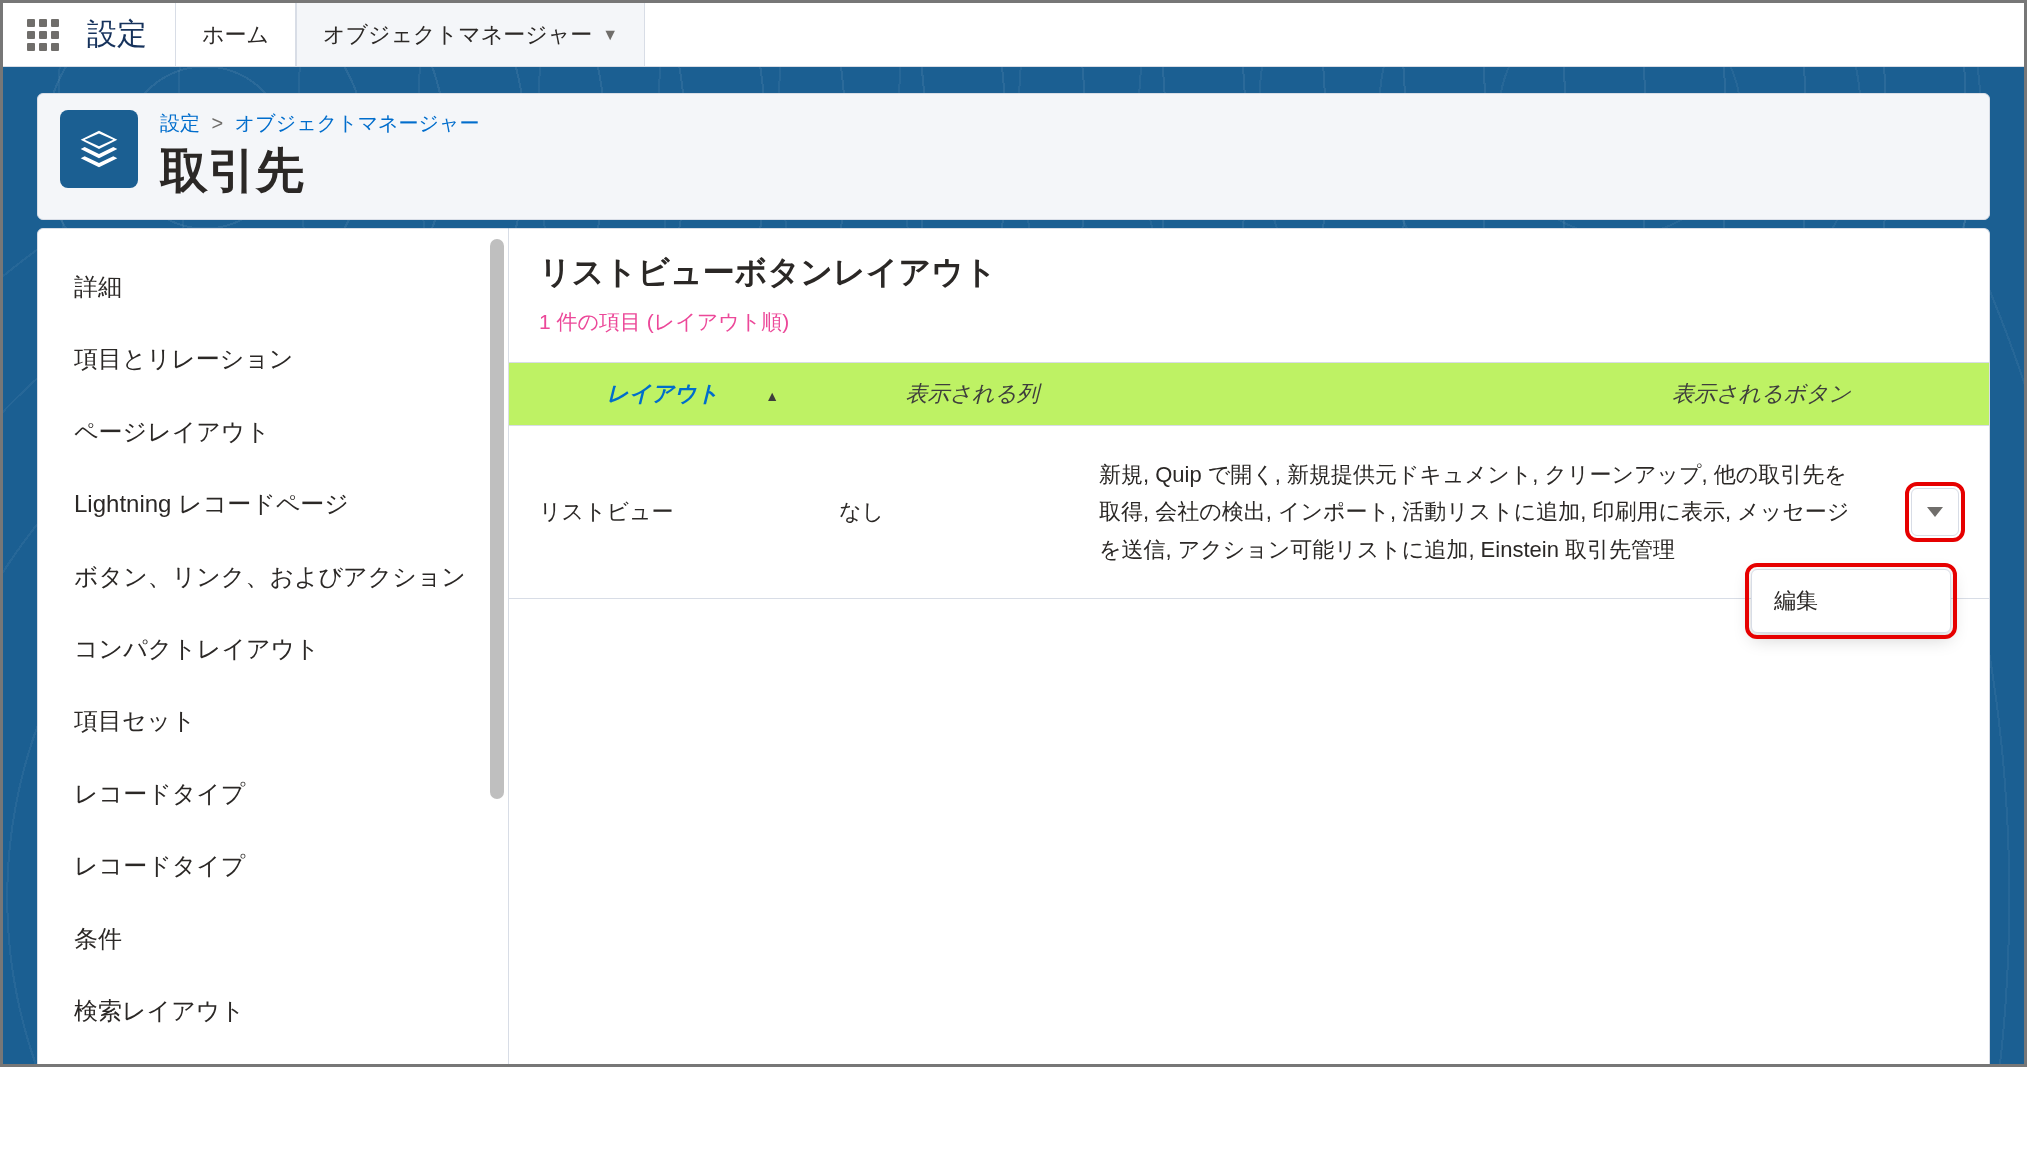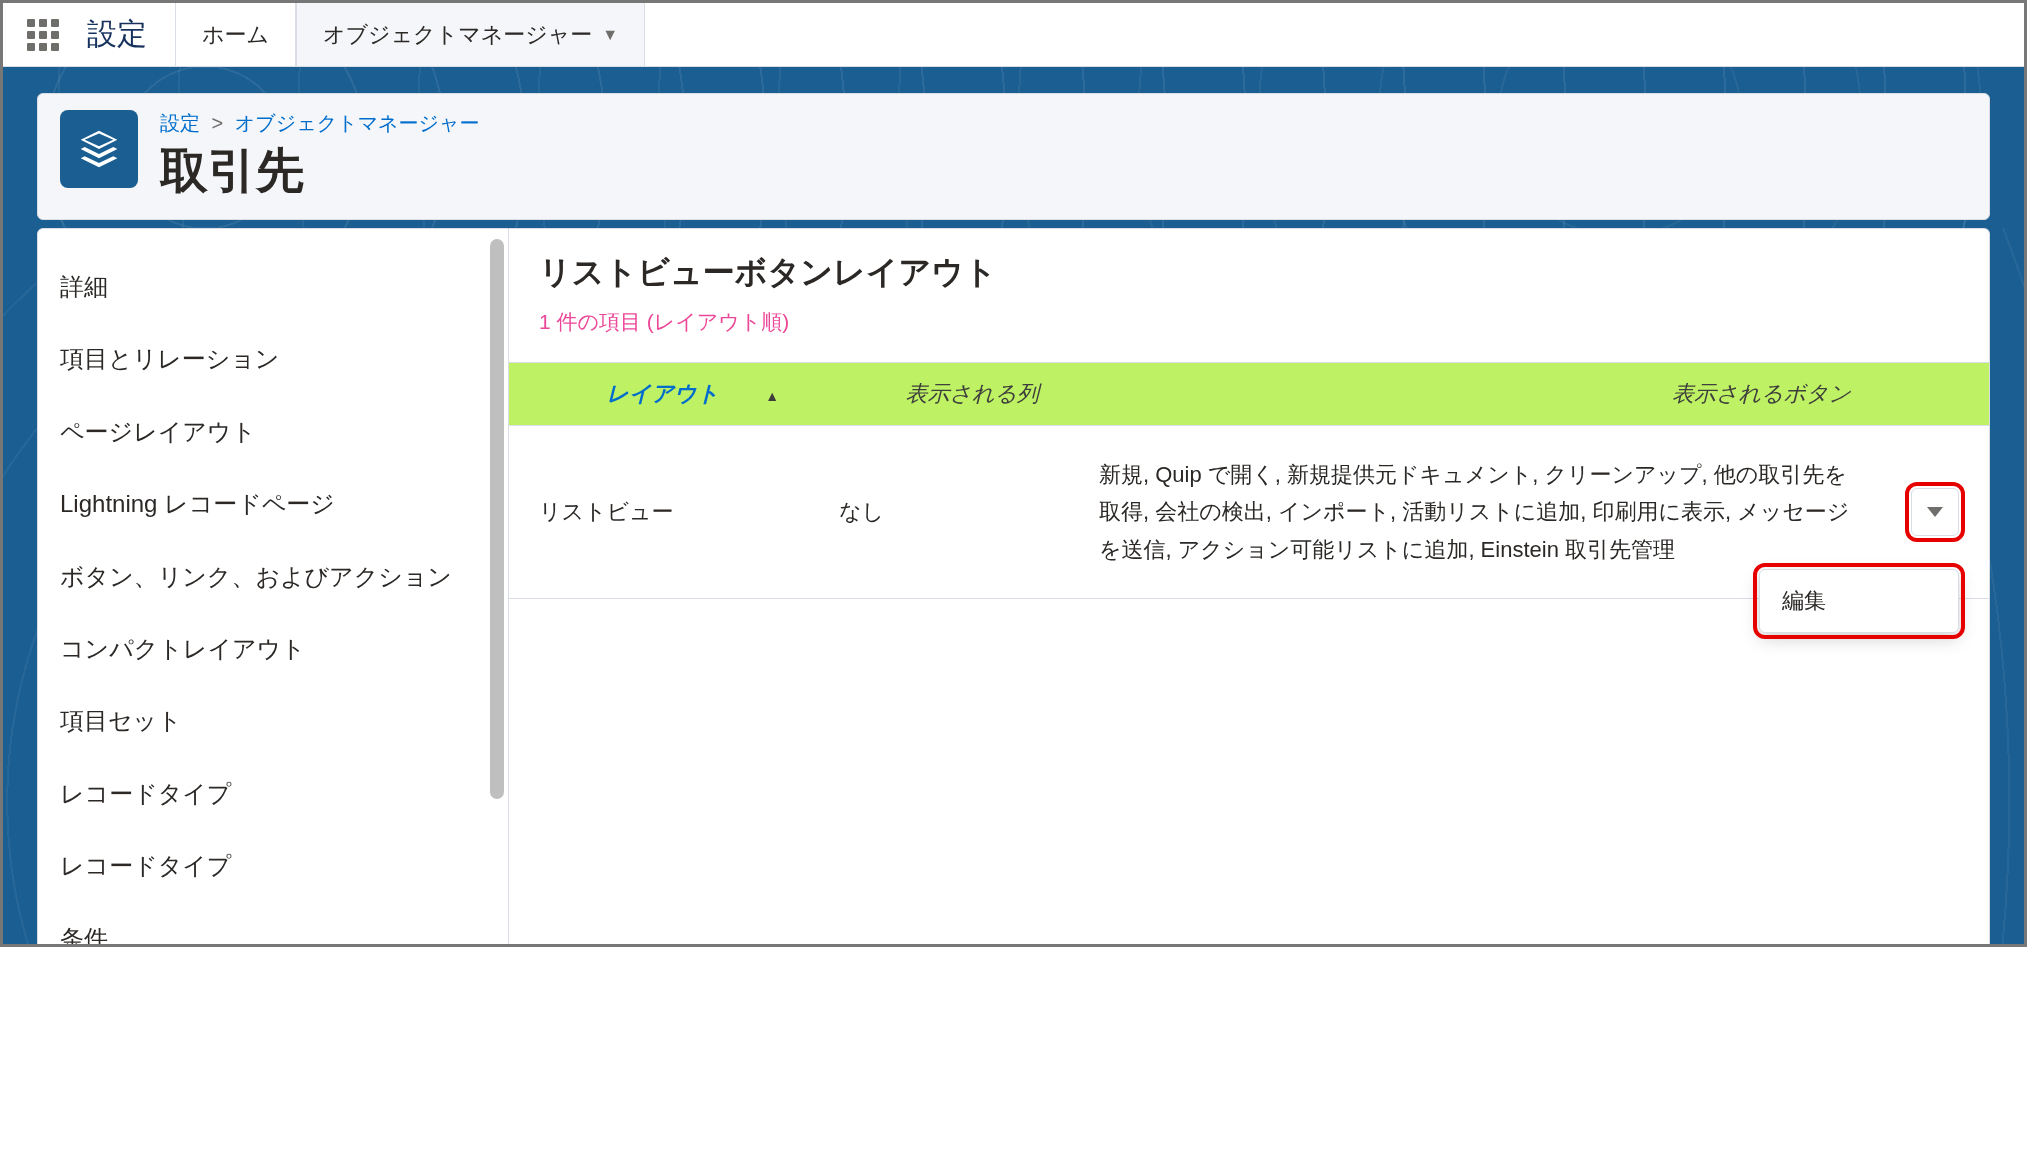--- a/index.html
+++ b/index.html
@@ -3,21 +3,21 @@
 <meta charset="utf-8">
 <style>
   * { box-sizing: border-box; margin: 0; padding: 0; }
   html, body {
     font-family: "Hiragino Kaku Gothic ProN", "Meiryo", "Yu Gothic", sans-serif;
     background: #fff;
     color: #2b2826;
   }
   .app {
     width: 2027px;
-    height: 947px;
+    height: 1067px;
     border: 3px solid #777;
     position: relative;
     overflow: hidden;
   }
 
   
   .topbar {
     display: flex;
     align-items: stretch;
     height: 64px;
@@ -126,21 +126,21 @@
     border: 1px solid #d8dde6;
     border-right: 1px solid #d8dde6;
     border-radius: 6px 0 0 6px;
     overflow-y: auto;
     position: relative;
   }
   .sidebar-inner {
     padding: 22px 0;
   }
   .side-item {
-    padding: 20px 22px;
+    padding: 20px 36px;
     font-size: 24px;
     color: #2b2826;
     line-height: 1.35;
     cursor: pointer;
   }
   .side-scrollbar {
     position: absolute;
     right: 4px;
     top: 10px;
     width: 14px;
@@ -227,21 +227,21 @@
   }
   .row-action-btn .tri {
     width: 0; height: 0;
     border-left: 8px solid transparent;
     border-right: 8px solid transparent;
     border-top: 10px solid #706e6b;
   }
 
   .dropdown {
     position: absolute;
-    right: 30px;
+    right: 38px;
     top: 340px;
     width: 200px;
     background: #fff;
     border: 1px solid #d8dde6;
     border-radius: 6px;
     box-shadow: 0 6px 18px rgba(0,0,0,.18);
     outline: 4px solid #e60000;
     outline-offset: 2px;
   }
   .dropdown-item {

